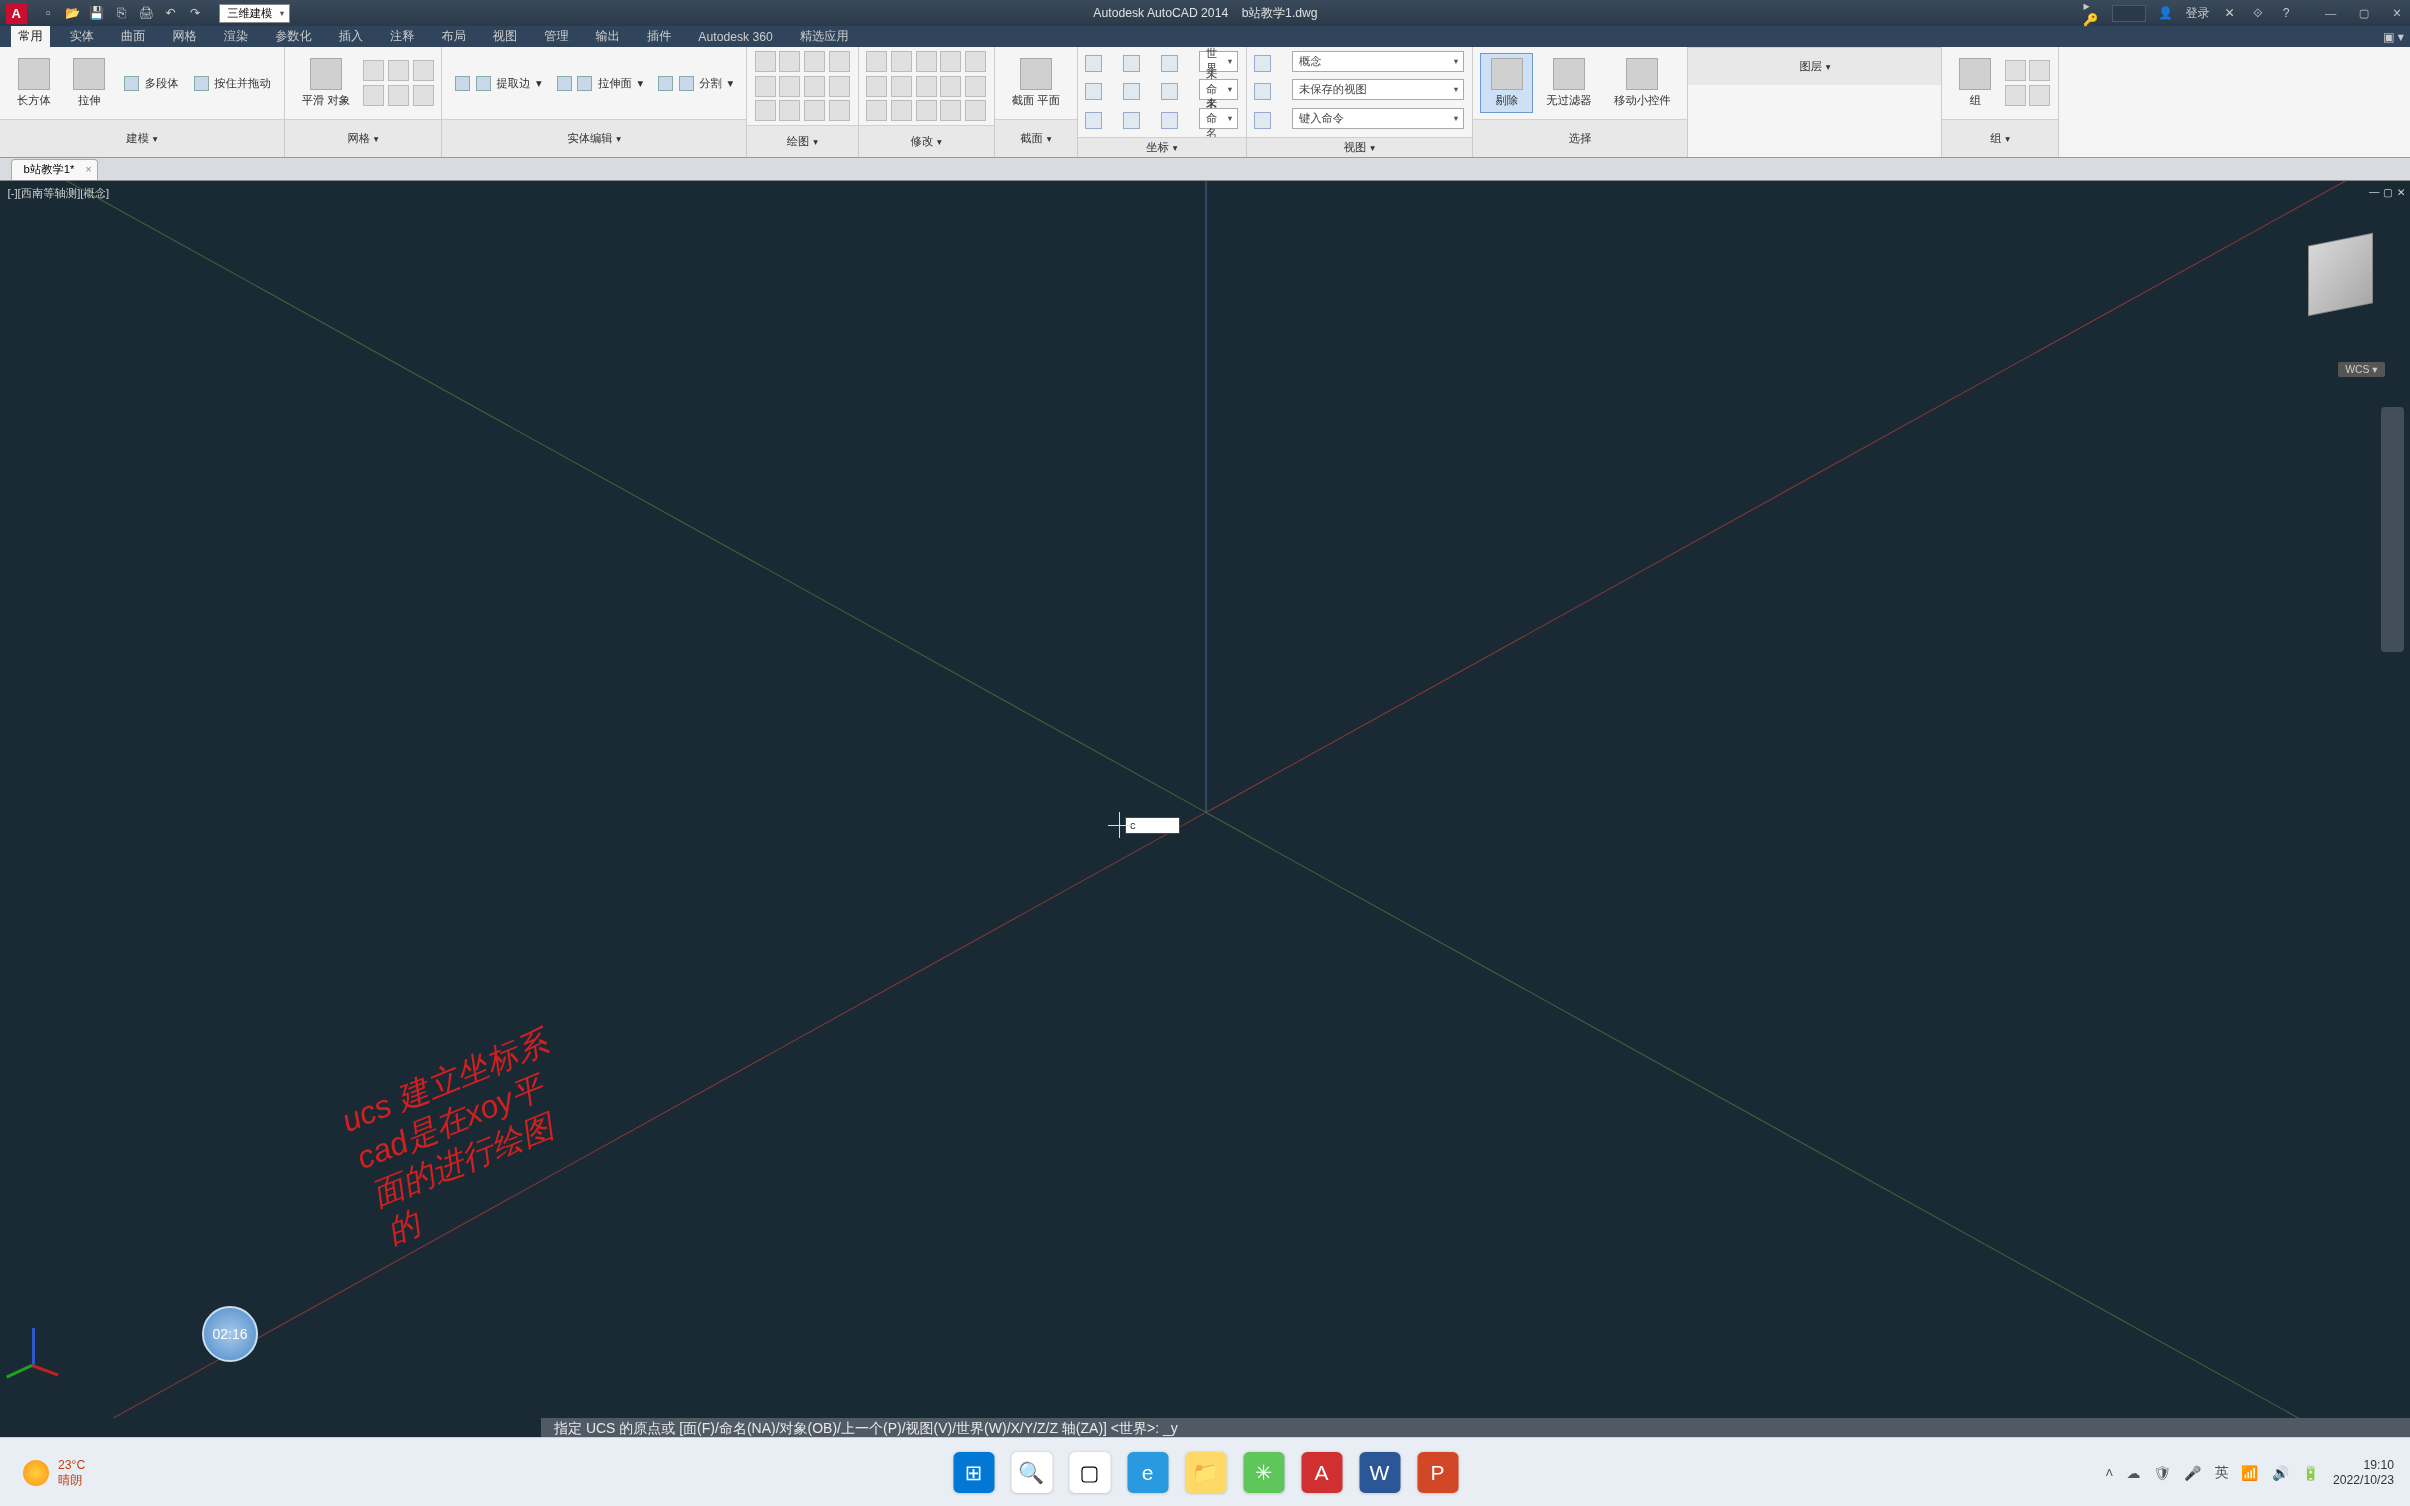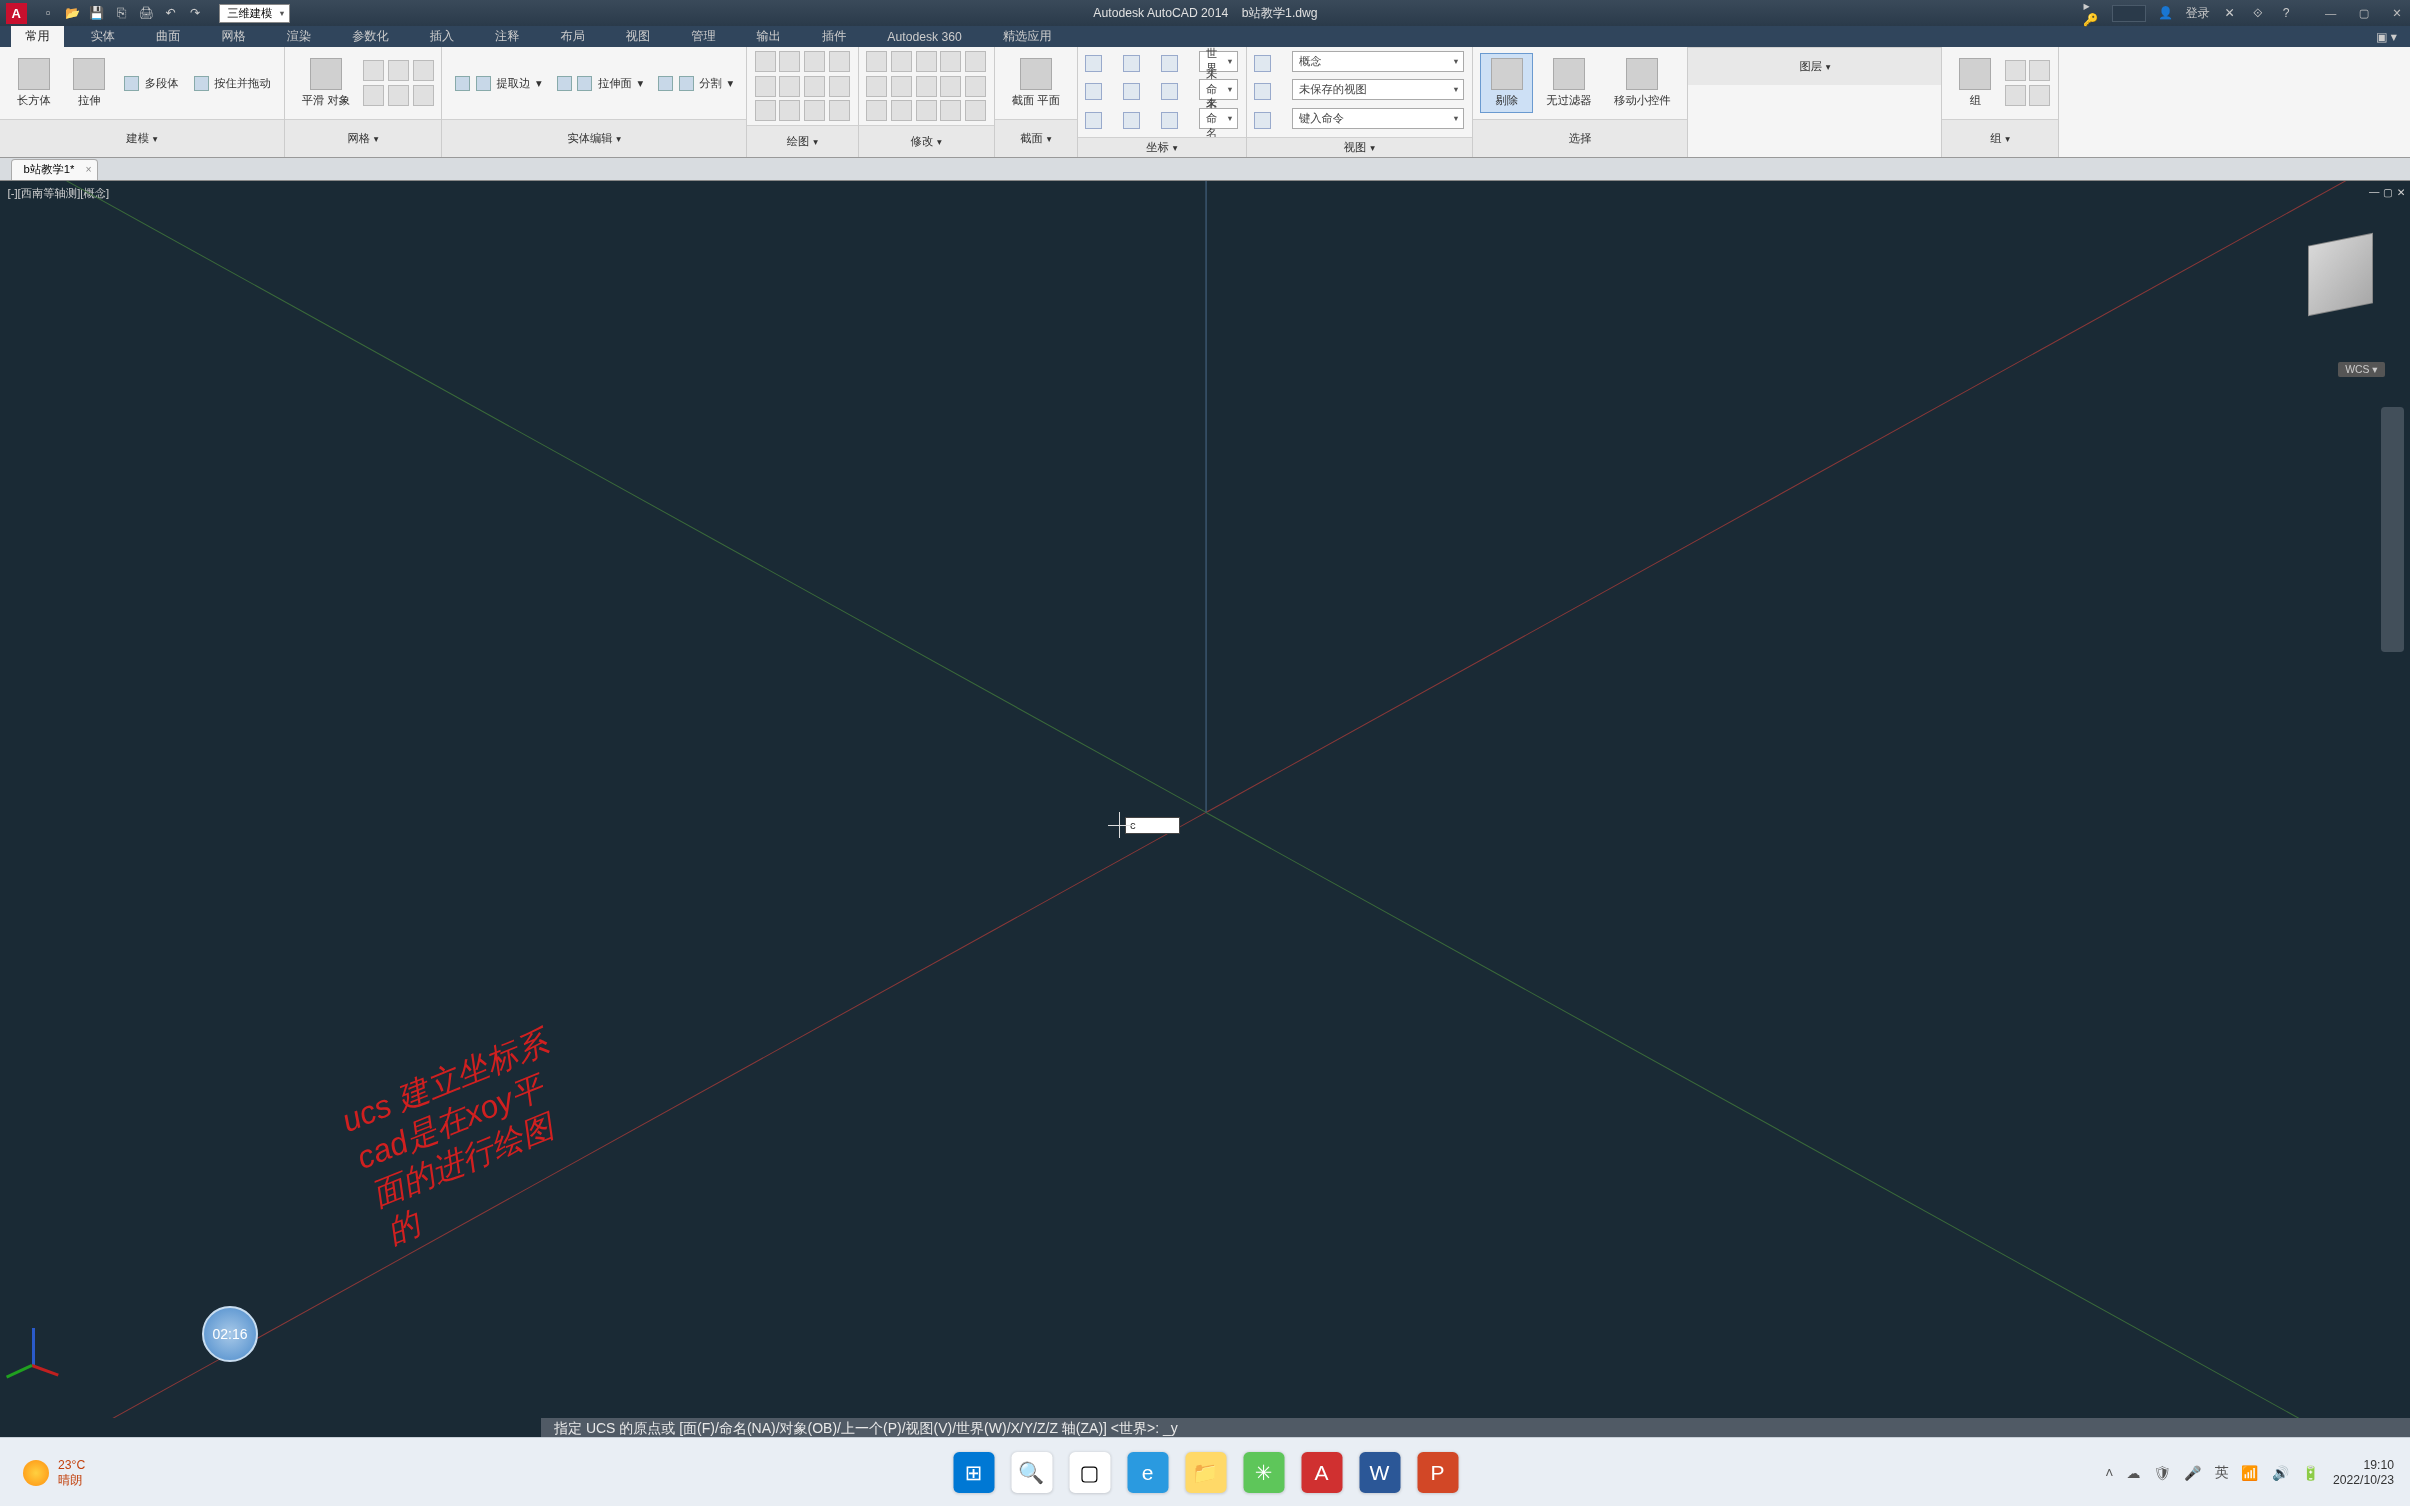--- a/index.html
+++ b/index.html
@@ -13,21 +13,21 @@
 .titlebar .workspace-dd { height: 19px; background: #fff; color: #000; padding: 0 17px 0 7.5px; font-size: 11.3px; display: flex; align-items: center; margin-left: 7.5px; border: 0.9px solid #888; position: relative; }
 .titlebar .workspace-dd::after { content: "▼"; position: absolute; right: 3.8px; font-size: 7.5px; color: #555; }
 .titlebar .center { position: absolute; left: 50%; transform: translateX(-50%); font-size: 12.2px; }
 .titlebar .right-group { margin-left: auto; display: flex; gap: 11.3px; align-items: center; padding-right: 9.4px; }
 .titlebar .search-box { background: #2a3a4a; border: 0.9px solid #4a5a6a; width: 34px; height: 17px; }
 .titlebar .login { color: #ccc; font-size: 12.2px; }
 .titlebar .wincontrols { display: flex; gap: 22.6px; margin-left: 19px; color: #bbb; font-size: 11.3px; }
 
 
 .ribbon-tabs { height: 21px; background: #30455c; display: flex; align-items: center; padding-left: 11.3px; gap: 13px; color: #ccc; font-size: 12.2px; }
-.ribbon-tabs .tab { height: 21px; display: flex; align-items: center; padding: 0 14px; }
+.ribbon-tabs .tab { height: 21px; display: flex; align-items: center; padding: 0 7px; }
 .ribbon-tabs .tab.active { background: #f5f5f5; color: #222; }
 
 
 .ribbon { height: 111px; background: #f5f5f5; display: flex; border-bottom: 0.9px solid #999; }
 .ribbon-panel { border-right: 0.9px solid #ccc; display: flex; flex-direction: column; }
 .ribbon-panel .content { flex: 1; display: flex; align-items: center; padding: 3.8px 7.5px; gap: 3.8px; }
 .ribbon-panel .label { height: 38px; background: #e8e8e8; font-size: 11.3px; display: flex; align-items: center; justify-content: center; color: #333; border-top: 0.9px solid #d0d0d0; position: relative; }
 .ribbon-panel .label.dd::after { content: "▾"; margin-left: 3.8px; font-size: 9.4px; }
 
 .big-btn { display: flex; flex-direction: column; align-items: center; gap: 3.8px; padding: 3.8px 9.4px; cursor: pointer; }

